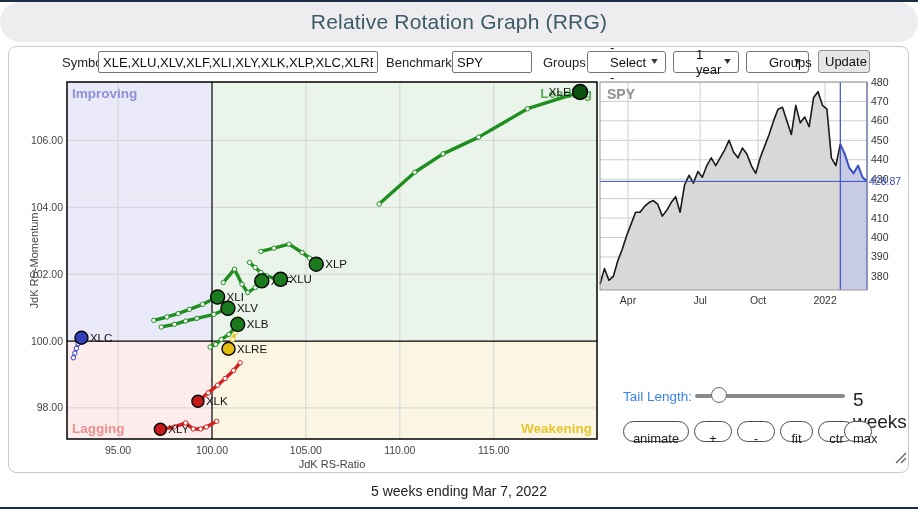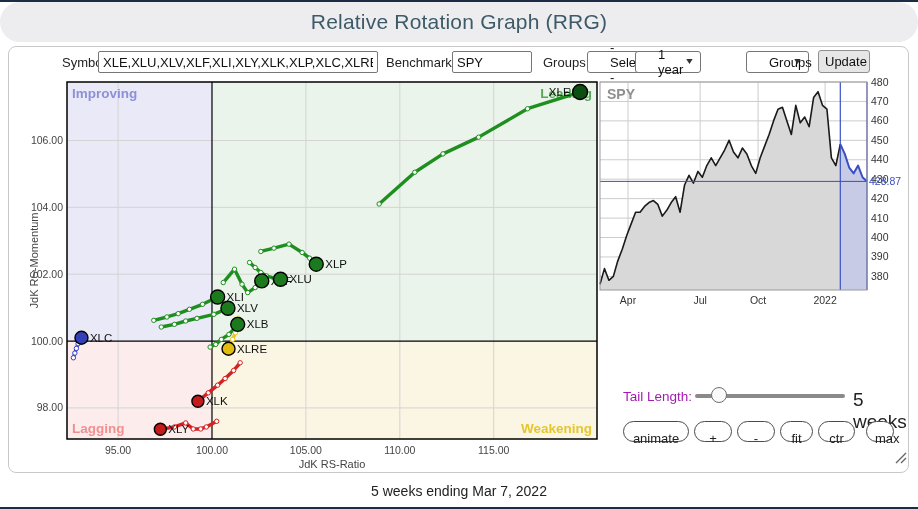--- a/index.html
+++ b/index.html
@@ -34,21 +34,21 @@
     position:absolute;right:5px;top:3px;font-size:11px;color:#333;transform:scaleY(.8);
   }
   .update-btn{
     position:absolute;left:818px;top:50px;width:52px;height:23px;background:#e6e6e6;
     border:1px solid #8f8f8f;border-radius:3px;font-size:13px;font-family:inherit;color:#111;
   }
   .pill{
     position:absolute;top:421px;height:21px;background:#fff;border:1.6px solid #4a4a4a;
     border-radius:11px;font-size:13px;font-family:inherit;color:#222;line-height:17px;padding:8px;
   }
-  .tail-label{position:absolute;left:623px;top:389px;font-size:13.5px;color:#a21caf;}
+  .tail-label{position:absolute;left:623px;top:389px;font-size:13.5px;color:#3b82f6;}
   .tail-value{position:absolute;left:853px;top:389px;font-size:19px;color:#222;}
   .slider{position:absolute;left:695px;top:387px;width:150px;height:18px;}
   .slider .track{position:absolute;left:0;top:7px;width:150px;height:4px;background:#8a8a8a;border-radius:2px;}
   .slider .thumb{
     position:absolute;left:16px;top:0;width:16px;height:16px;border-radius:50%;
     background:#fafafa;border:1.6px solid #6f6f6f;box-sizing:border-box;
   }
   .caption{position:absolute;left:0;top:483px;width:918px;text-align:center;font-size:14px;color:#222;}
   svg text{font-family:"Liberation Sans","DejaVu Sans",sans-serif;}
 </style>
@@ -66,21 +66,21 @@
 <span class="lbl" style="left:62px">Symbols:</span>
 <input class="txt" style="left: 98px; width: 270px;" value="XLE,XLU,XLV,XLF,XLI,XLY,XLK,XLP,XLC,XLRE,XL">
 <span class="lbl" style="left:386px">Benchmark:</span>
 <input class="txt" style="left: 452px; width: 70px;" value="SPY">
 <span class="lbl" style="left:543px">Groups:</span>
 
 <div class="selectbox" style="left:587px;width:79px">
   <span>- Select -</span>
   <span class="chev">▼</span>
 </div>
-<div class="selectbox" style="left:635px;width:66px">
+<div class="selectbox" style="left:673px;width:66px">
   <span>1 year</span>
   <span class="chev">▼</span>
 </div>
 <div class="selectbox" style="left:746px;width:63px">
   <span>Groups</span>
   <span class="chev">▼</span>
 </div>
 <button class="update-btn">Update</button>
 
 <svg id="rrg" width="580" height="396" style="position:absolute;left:28px;top:76px">
@@ -255,20 +255,20 @@
   <div class="track"></div>
   <div class="thumb"></div>
 </div>
 <span class="tail-value">5 weeks</span>
 
 <button class="pill" style="left:623px;width:66px">animate</button>
 <button class="pill" style="left:694px;width:38px">+</button>
 <button class="pill" style="left:737px;width:38px">-</button>
 <button class="pill" style="left:780px;width:33px">fit</button>
 <button class="pill" style="left:818px;width:37px">ctr</button>
-<button class="pill" style="left:866px;width:28px">max</button>
+<button class="pill" style="left:844px;width:28px">max</button>
 
 <svg width="15" height="15" style="position:absolute;left:893px;top:450px">
   <path d="M13 3 L3 13 M13 8 L8 13" stroke="#666" stroke-width="1.4" fill="none"></path>
 </svg>
 
 <div class="caption">5 weeks ending Mar 7, 2022</div>
 <div class="bottom-edge"></div>
 
 </body></html>

